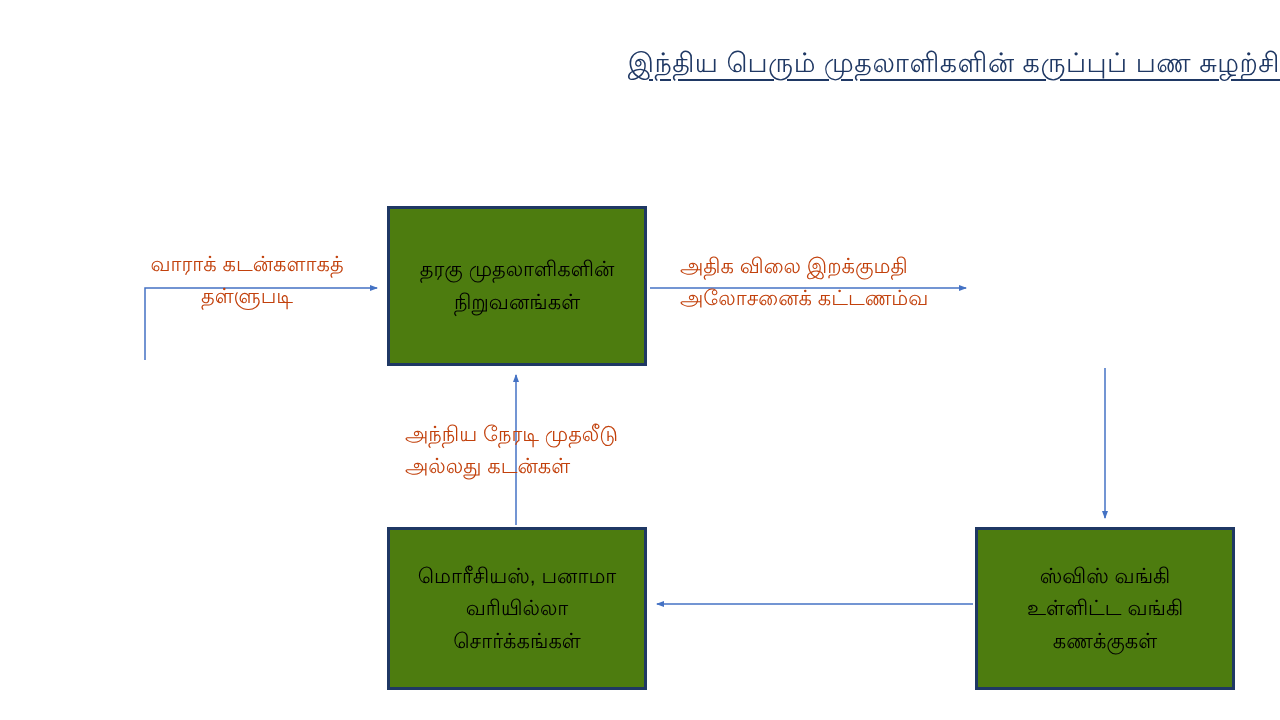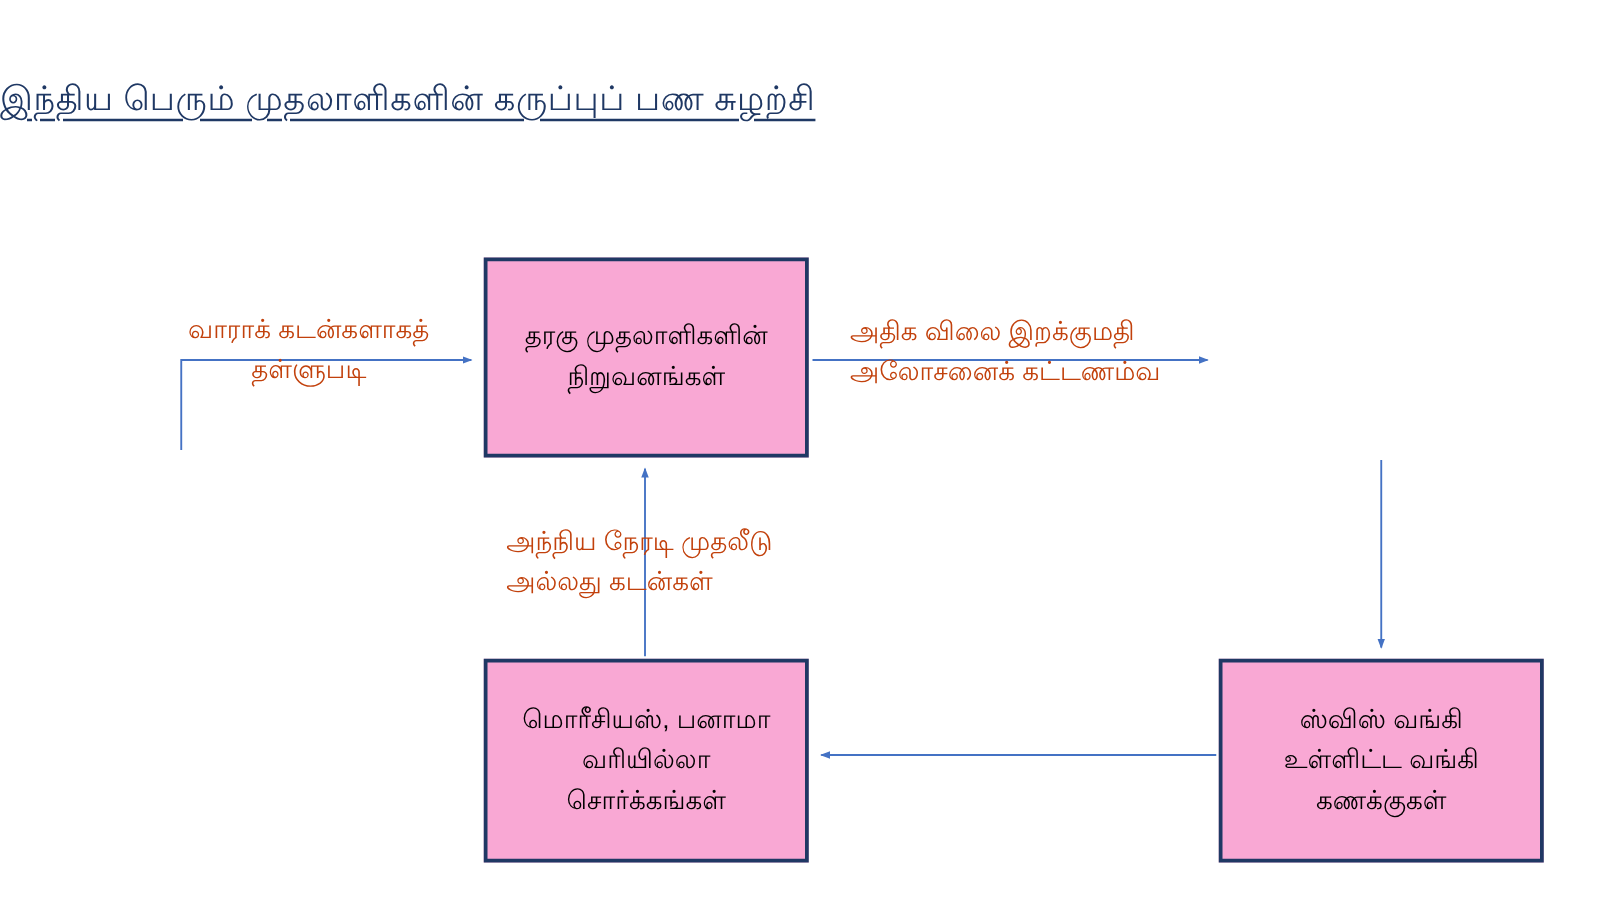--- a/index.html
+++ b/index.html
@@ -12,33 +12,33 @@
     position: relative;
     width: 1280px;
     height: 720px;
     background: #ffffff;
     overflow: hidden;
   }
   .diagram-title {
     position: absolute;
     left: 0;
     right: 0;
-    top: 64px;
-    text-align: left;
+    top: 48px;
+    text-align: right;
     font-size: 27px;
     color: #1F3864;
     text-decoration: underline;
     text-underline-offset: 7px;
     text-decoration-thickness: 1.5px;
     letter-spacing: 0.5px;
     white-space: pre-line;
   }
   .node {
     position: absolute;
-    background: #f9a8d4;
+    background: #4d7c0f;
     border: 3px solid #1F3864;
     box-sizing: border-box;
     display: flex;
     align-items: center;
     justify-content: center;
     text-align: center;
     color: #000000;
     font-size: 21px;
     line-height: 1.55;
     white-space: pre-line;

